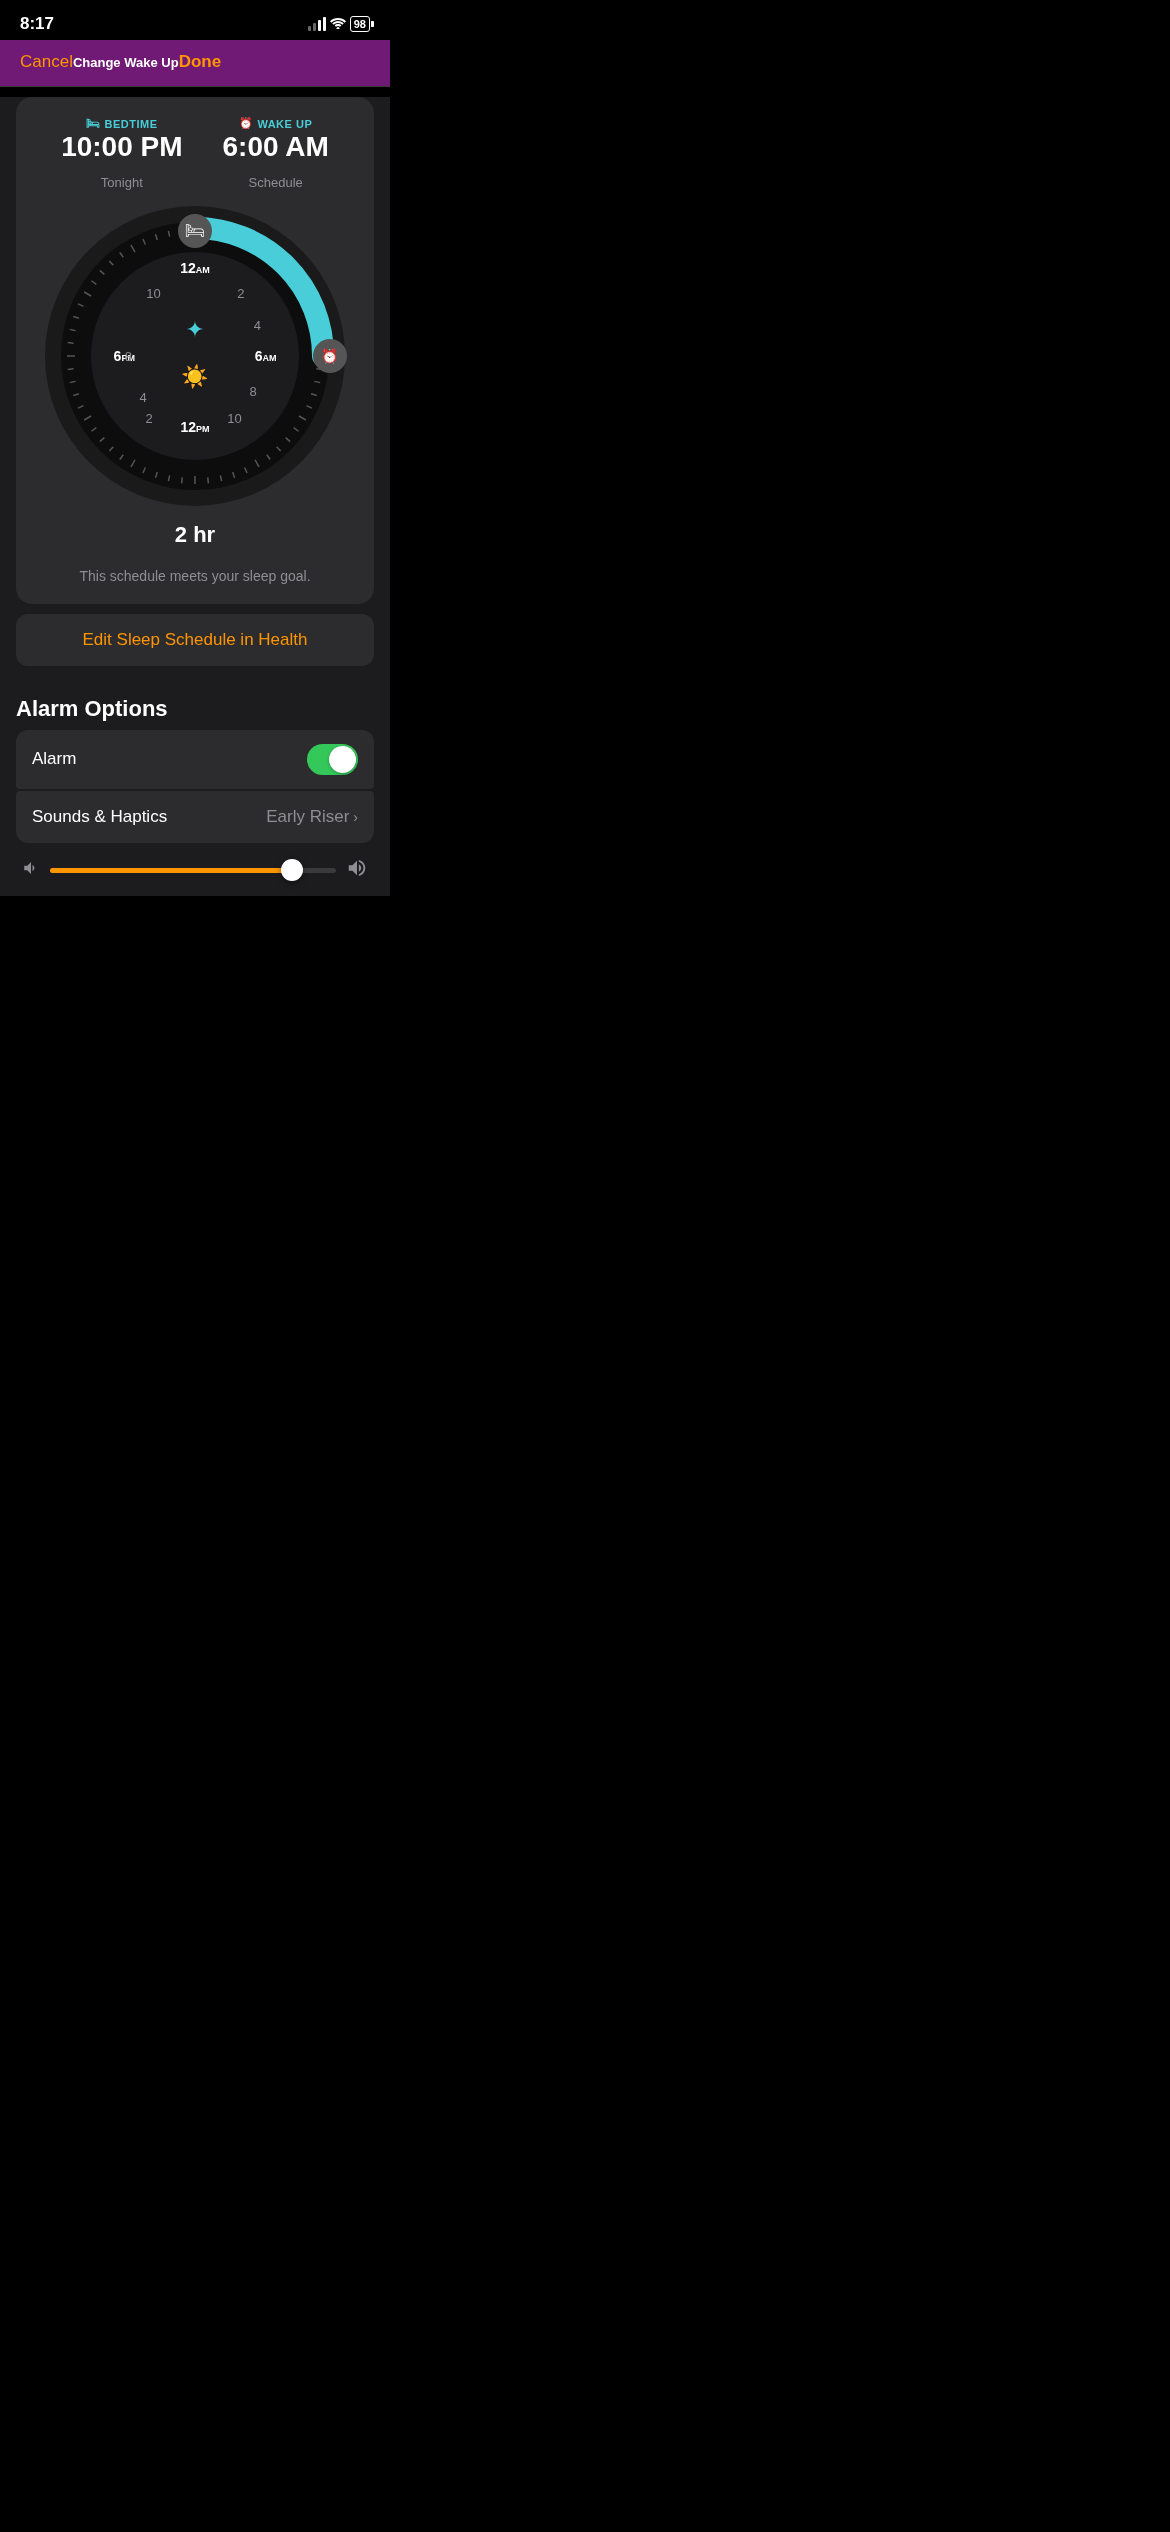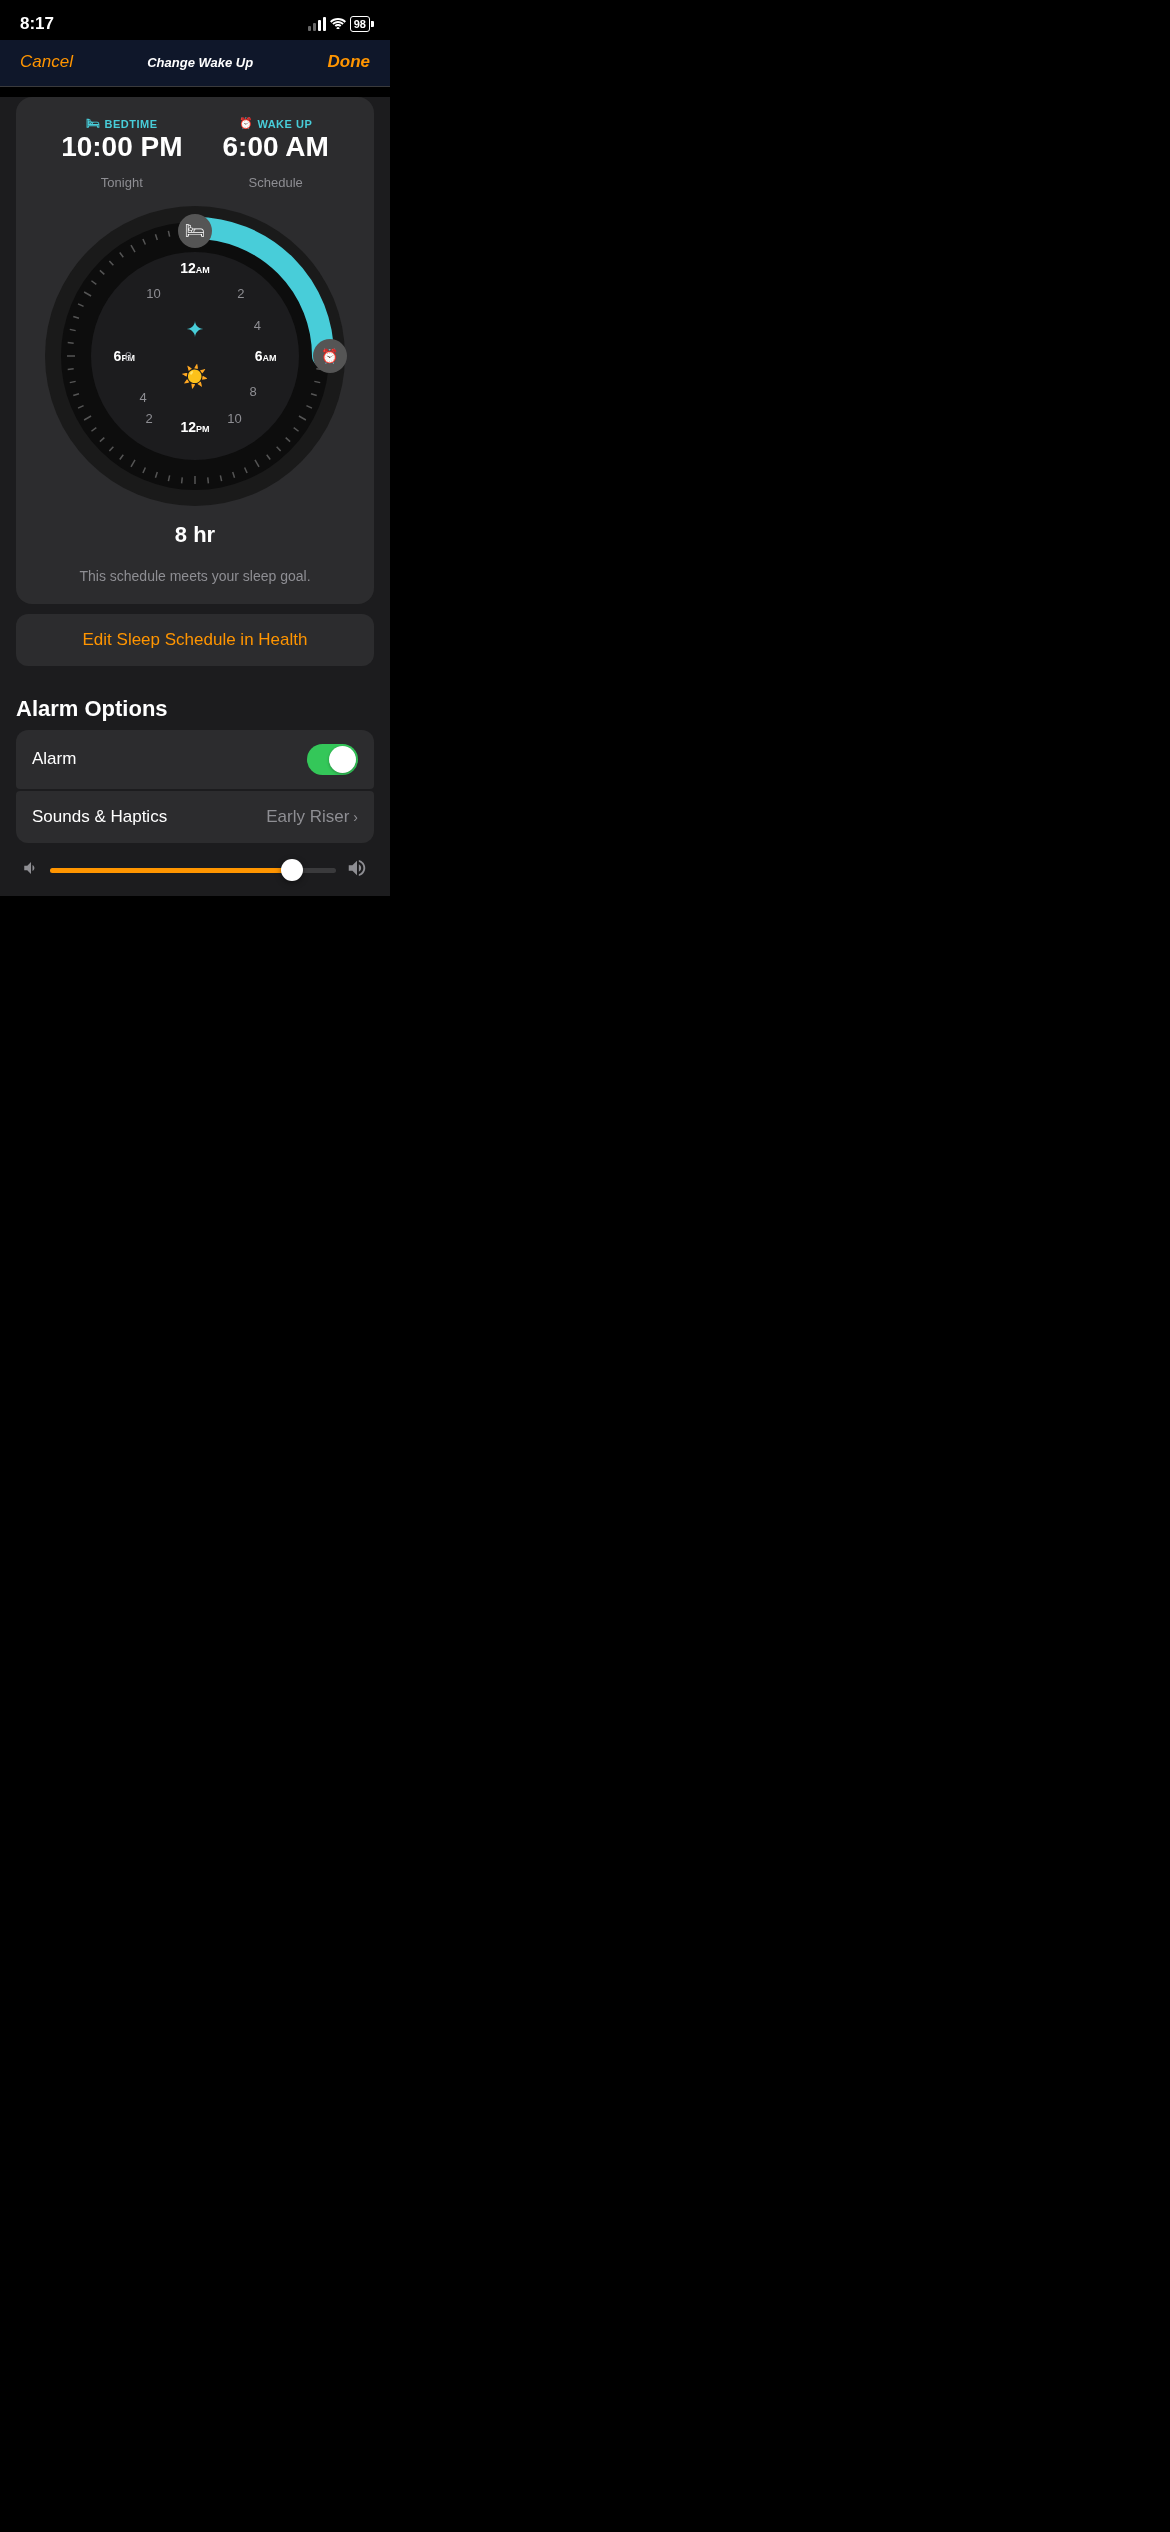--- a/index.html
+++ b/index.html
@@ -64,26 +64,24 @@
       transform: translateY(-50%);
       width: 3px;
       height: 6px;
       background: #fff;
       border-radius: 0 1px 1px 0;
     }
 
     
     .nav-bar {
       display: flex;
-      justify-content: space-between;
       align-items: center;
       padding: 12px 20px 14px;
-      background: #0f172a;
+      background: #701a75;
       border-bottom: 0.5px solid #3a3a3c;
-      font-style: italic;
     }
     .nav-cancel {
       color: #ff9500;
       font-size: 17px;
       font-weight: 400;
     }
     .nav-title {
       color: #fff;
       font-size: 13px;
       font-weight: 600;
@@ -554,21 +552,21 @@
       <div class="bed-handle">
         <span>🛏</span>
       </div>
 
       <div class="alarm-handle">
         <span>⏰</span>
       </div>
     </div>
 
     <div class="sleep-duration">
-      <div class="duration-hours">8 hr</div>
+      <div class="duration-hours">2 hr</div>
       <div class="duration-subtitle">This schedule meets your sleep goal.</div>
     </div>
 
   </div>
 
   <div class="edit-health-btn">
     <span>Edit Sleep Schedule in Health</span>
   </div>
 
   <div class="alarm-options-title">Alarm Options</div>

